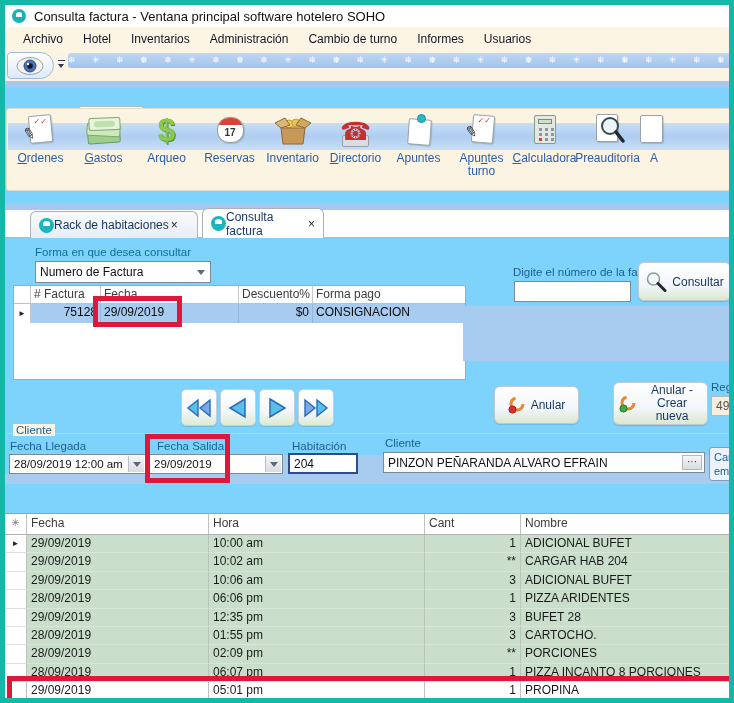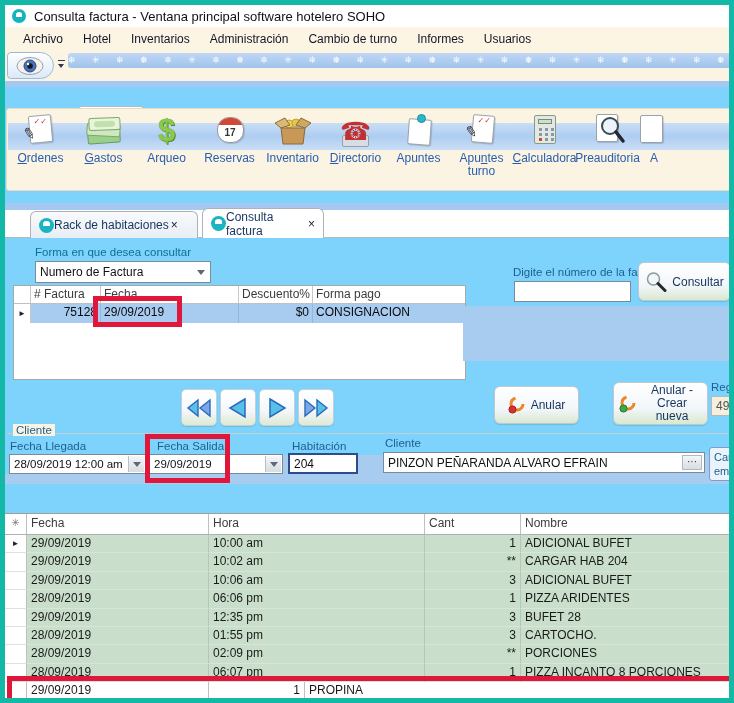--- a/index.html
+++ b/index.html
@@ -416,20 +416,21 @@
     <div class="g2-row">
       <div class="selcell2"></div>
       <div class="cell" style="width:182px;">28/09/2019</div>
       <div class="cell" style="width:216px;">06:07 pm</div>
       <div class="cell num" style="width:96px;">1</div>
       <div class="cell" style="flex:1;border-right:none;">PIZZA INCANTO 8 PORCIONES</div>
     </div>
     <div class="g2-row white">
       <div class="selcell2"></div>
       <div class="cell" style="width:182px;">29/09/2019</div>
+      <div class="cell" style="width:216px;">05:01 pm</div>
       <div class="cell num" style="width:96px;">1</div>
       <div class="cell" style="flex:1;border-right:none;">PROPINA</div>
     </div>
   </div>
 
   <div class="abs redbox" style="left:88px;top:291px;width:89px;height:31px;"></div>
   <div class="abs redbox" style="left:140px;top:429px;width:85px;height:49px;"></div>
   <div class="abs redbox" style="left:2px;top:671px;width:728px;height:28px;"></div>
 
 </div>

